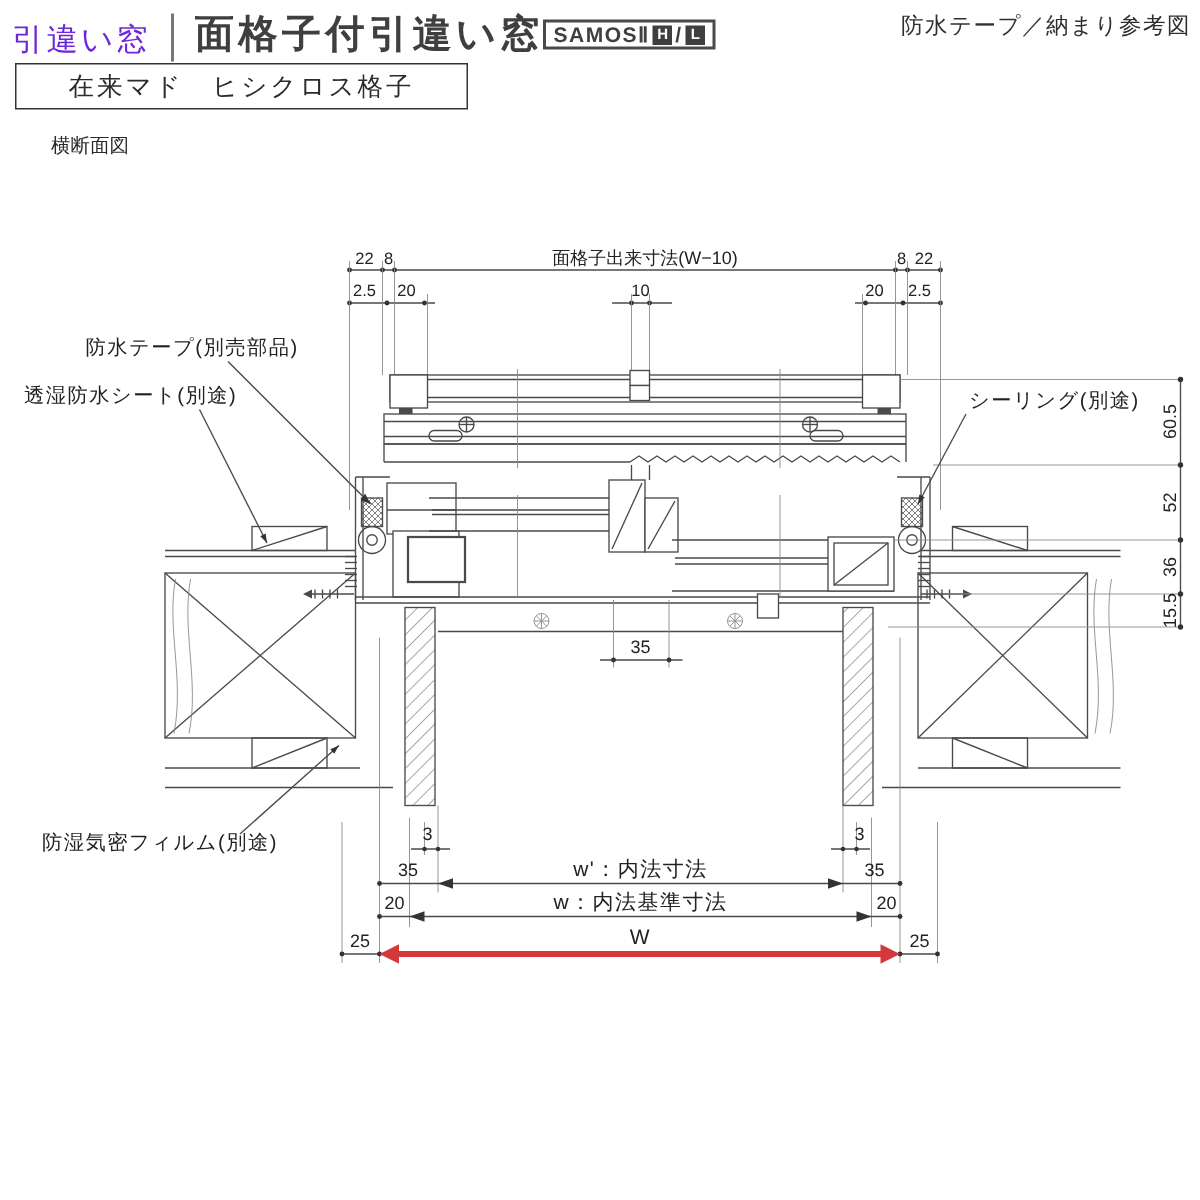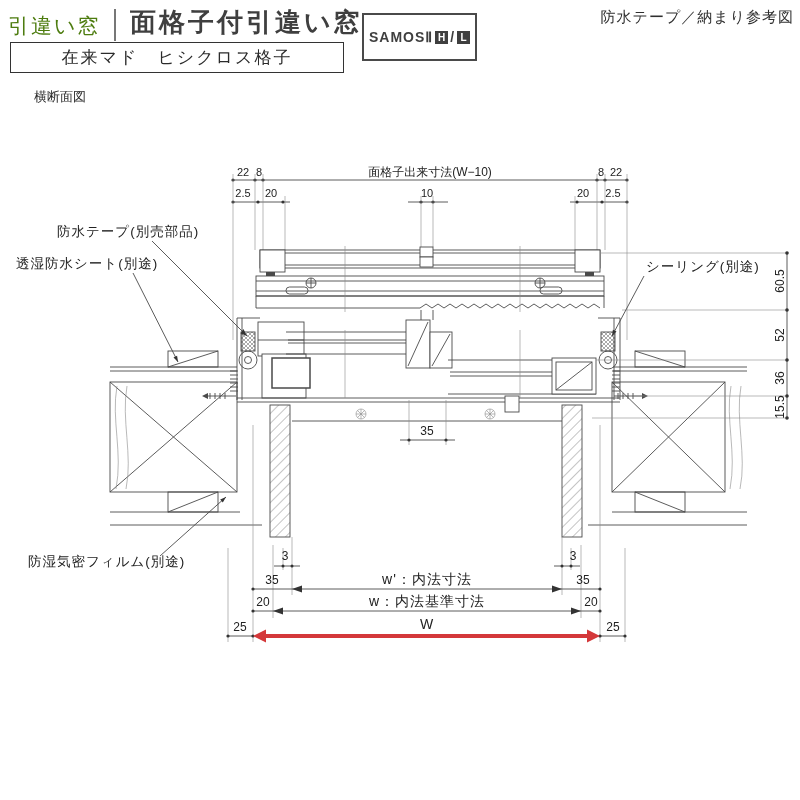--- a/index.html
+++ b/index.html
@@ -1,28 +1,28 @@
 <!DOCTYPE html>
 <html><head>
 <meta charset="utf-8">
 <style>
   html,body{margin:0;padding:0;background:#fff;}
   body{width:800px;height:800px;position:relative;overflow:hidden;
        font-family:"Liberation Sans",sans-serif;color:#2b2b2b;}
   .abs{position:absolute;}
-  .cat{left:8px;top:12px;font-size:21px;color:#4d7c0f;letter-spacing:2px;}
+  .cat{left:8px;top:12px;font-size:21px;color:#6d28d9;letter-spacing:2px;}
   .divider{left:114px;top:9px;width:2px;height:32px;background:#777;}
   .title{left:130px;top:5px;font-size:26px;font-weight:bold;color:#3f3f3f;letter-spacing:3px;margin:0;text-align:center;}
-  .badge{left:362px;top:13px;border:2px solid #4a4a4a;padding:14px 5px;display:flex;align-items:center;gap:2px;
+  .badge{left:362px;top:13px;border:2px solid #4a4a4a;padding:0 5px;display:flex;align-items:center;gap:2px;
          font-size:14px;color:#3f3f3f;font-weight:bold;letter-spacing:1px;}
   .sq{background:#3f3f3f;color:#fff;font-size:10px;width:13px;height:13px;display:inline-flex;
       align-items:center;justify-content:center;font-weight:bold;letter-spacing:0;}
   .doc{right:6px;top:8px;font-size:15px;color:#2f2f2f;letter-spacing:1px;}
   .subbox{left:10px;top:42px;width:300px;border:1.5px solid #333;text-align:center;
-          font-size:17px;padding:3px 16px;letter-spacing:2px;}
+          font-size:17px;padding:3px 0;letter-spacing:2px;}
   .view{left:8px;top:88px;font-size:13px;margin-left:26px;}
   svg{position:absolute;left:0;top:0;}
   .ln{stroke:#4a4a4a;stroke-width:0.9;fill:none;}
   .lt{stroke:#8a8a8a;stroke-width:0.6;fill:none;}
   .xl{stroke:#4a4a4a;stroke-width:1.5;fill:none;}
   .dot{fill:#333;stroke:none;}
   .dt{font-size:11px;fill:#222;}
   .dt2{font-size:12px;fill:#222;}
   .wlab{font-size:14px;fill:#222;letter-spacing:1px;}
   .co{font-size:13.5px;fill:#222;letter-spacing:1px;}

